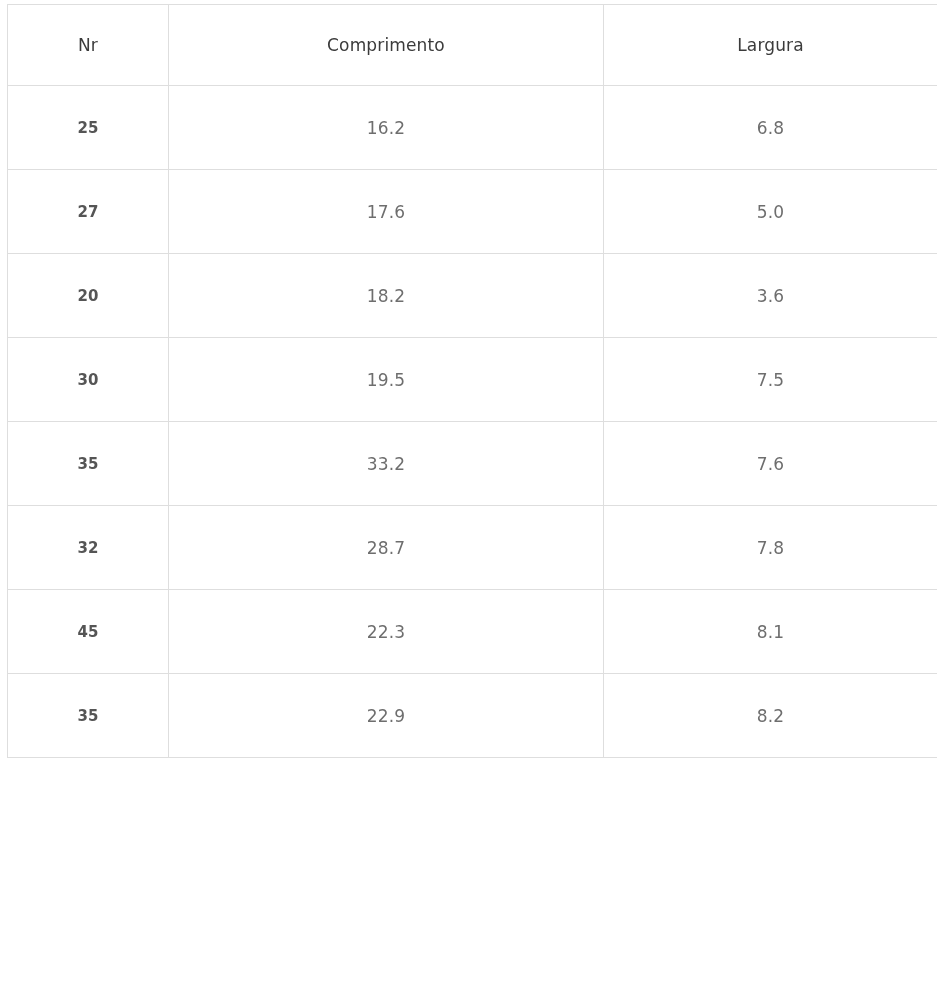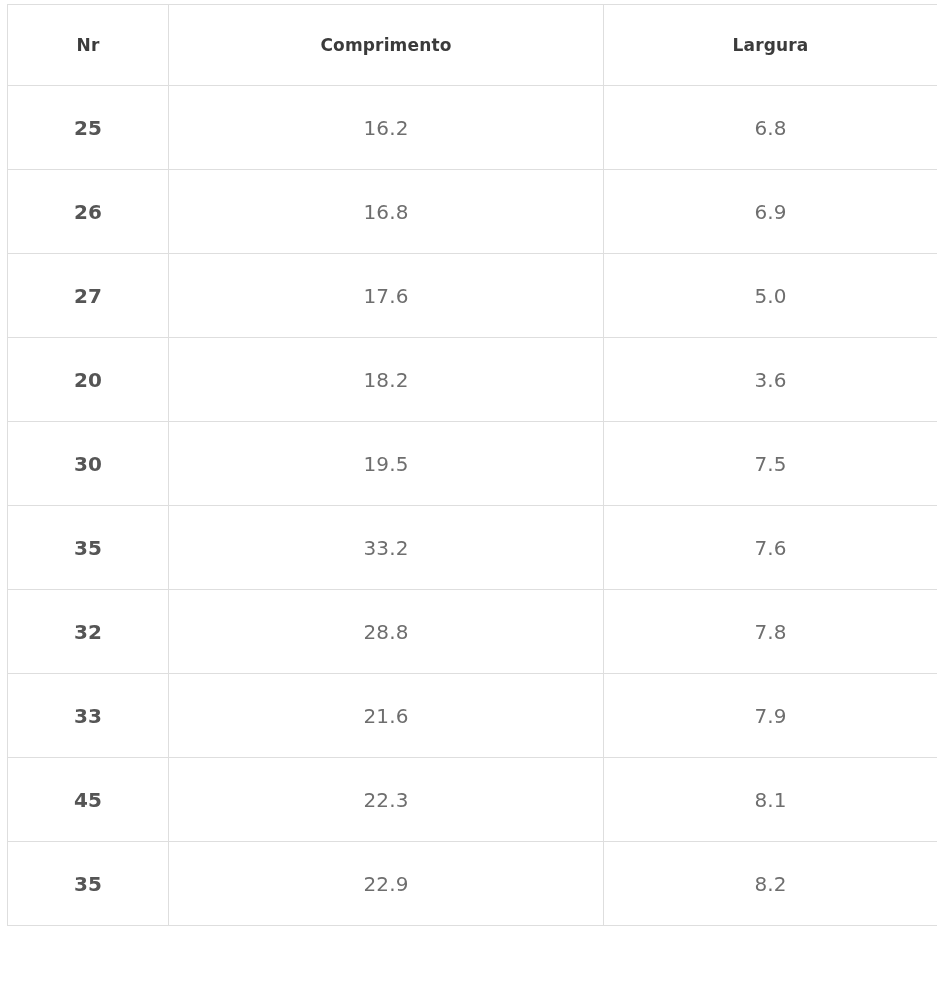--- a/index.html
+++ b/index.html
@@ -37,37 +37,37 @@
   table.data-table td {
     border: 1px solid #dedede;
     text-align: center;
     vertical-align: middle;
     padding: 0;
   }
 
   table.data-table thead th {
     height: 80px;
     font-size: 17px;
-    font-weight: bold;
+    font-weight: normal;
     color: #3b3b3b;
     letter-spacing: 0.15px;
   }
 
   table.data-table tbody td {
     height: 83px;
-    font-size: 20px;
+    font-size: 17px;
     font-weight: normal;
     color: #6e6e6e;
     letter-spacing: 0.1px;
   }
 
   table.data-table tbody td.cell-nr {
     font-weight: bold;
     color: #555555;
-    font-size: 20px;
+    font-size: 15px;
   }
 </style>
 </head>
 <body>
 
 <div id="table-wrap">
   <table class="data-table">
     <colgroup>
       <col class="col-nr">
       <col class="col-compr">
@@ -80,25 +80,20 @@
         <th>Largura</th>
       </tr>
     </thead>
     <tbody>
       <tr>
         <td class="cell-nr">25</td>
         <td>16.2</td>
         <td>6.8</td>
       </tr>
       <tr>
-        <td class="cell-nr">26</td>
-        <td>16.8</td>
-        <td>6.9</td>
-      </tr>
-      <tr>
         <td class="cell-nr">27</td>
         <td>17.6</td>
         <td>5.0</td>
       </tr>
       <tr>
         <td class="cell-nr">20</td>
         <td>18.2</td>
         <td>3.6</td>
       </tr>
       <tr>
@@ -106,27 +101,22 @@
         <td>19.5</td>
         <td>7.5</td>
       </tr>
       <tr>
         <td class="cell-nr">35</td>
         <td>33.2</td>
         <td>7.6</td>
       </tr>
       <tr>
         <td class="cell-nr">32</td>
-        <td>28.8</td>
+        <td>28.7</td>
         <td>7.8</td>
-      </tr>
-      <tr>
-        <td class="cell-nr">33</td>
-        <td>21.6</td>
-        <td>7.9</td>
       </tr>
       <tr>
         <td class="cell-nr">45</td>
         <td>22.3</td>
         <td>8.1</td>
       </tr>
       <tr>
         <td class="cell-nr">35</td>
         <td>22.9</td>
         <td>8.2</td>

